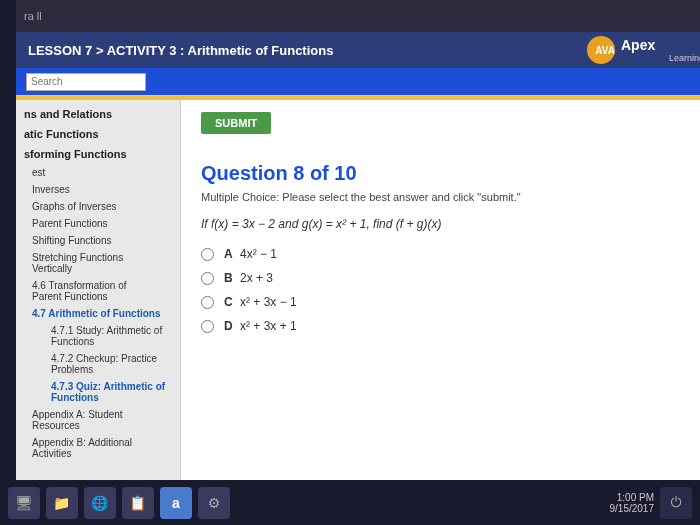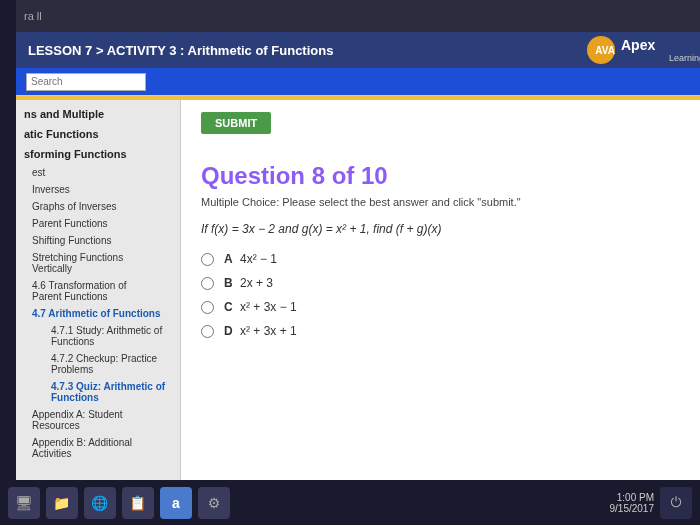--- a/index.html
+++ b/index.html
@@ -174,23 +174,23 @@
       border: none;
       padding: 5px 14px;
       font-size: 11px;
       font-weight: bold;
       cursor: pointer;
       margin-bottom: 28px;
       border-radius: 2px;
     }
 
     .question-title {
-      font-size: 24px;
-      font-weight: bold;
-      color: #8b5cf6;
+      font-size: 20px;
+      font-weight: bold;
+      color: #1d4ed8;
       margin-bottom: 6px;
     }
 
     .question-subtitle {
       font-size: 11px;
       color: #444;
       margin-bottom: 14px;
     }
 
     .question-body {
@@ -281,21 +281,21 @@
       <span style="font-size:11px;color:#333;"></span>
       <input class="search-box" type="text" placeholder="Search" style="">
     </div>
 
     <div class="accent-bar"></div>
 
     <div class="main-content">
 
       <div class="sidebar">
         <div class="sidebar-section">
-          <span class="sidebar-section-title">ns and Multiple</span>
+          <span class="sidebar-section-title">ns and Relations</span>
         </div>
         <div class="sidebar-section">
           <span class="sidebar-section-title">atic Functions</span>
         </div>
         <div class="sidebar-section">
           <span class="sidebar-section-title">sforming Functions</span>
         </div>
         <div class="sidebar-item">est</div>
         <div class="sidebar-item">Inverses</div>
         <div class="sidebar-item">Graphs of Inverses</div>

